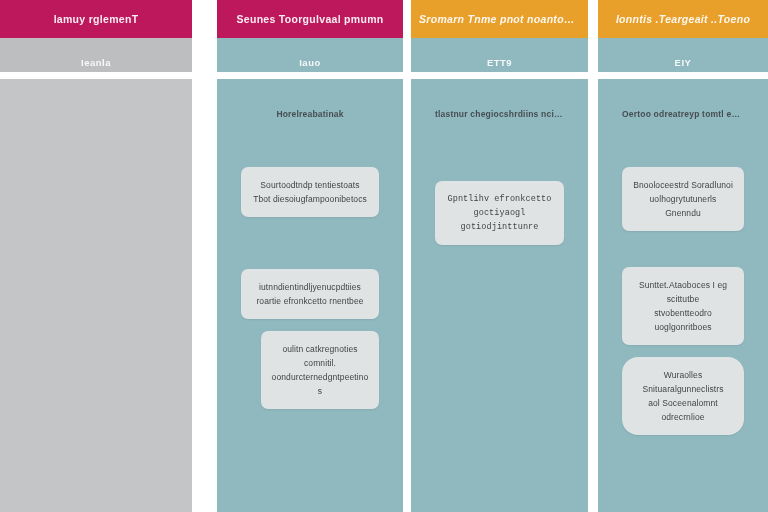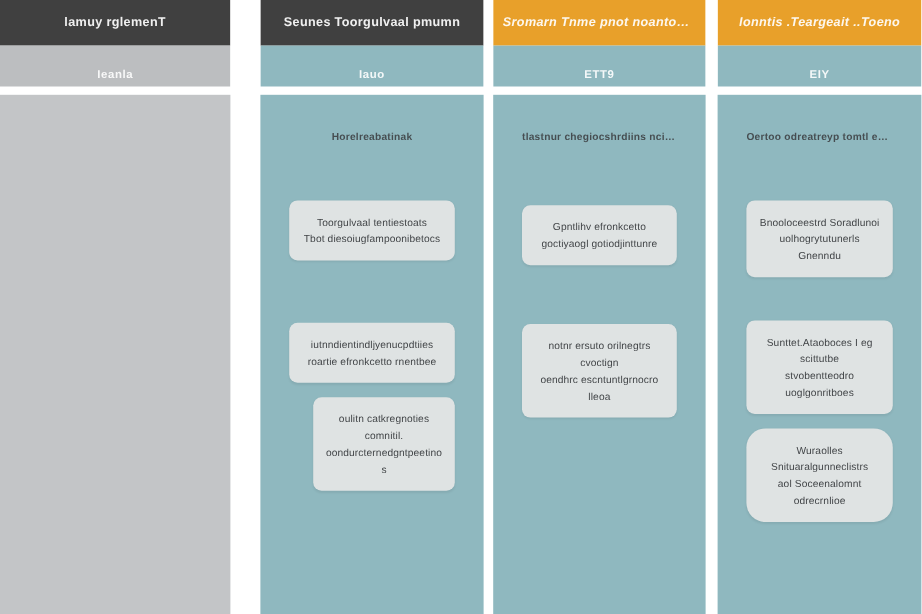--- a/index.html
+++ b/index.html
@@ -44,21 +44,21 @@
   }
 
   .header-title-bar {
     height: 38px;
     display: flex;
     align-items: center;
     justify-content: center;
     padding: 0 8px;
   }
 
-  .header-title-bar.tone-orange { background: #404040; }
+  .header-title-bar.tone-orange { background: #be185d; }
   .header-title-bar.tone-amber  { background: #e8a02a; font-style: italic; }
 
   .header-title {
     color: #ffffff;
     font-size: 10.5px;
     font-weight: 600;
     letter-spacing: 0.3px;
     white-space: nowrap;
     overflow: hidden;
     text-overflow: ellipsis;
@@ -165,21 +165,21 @@
         <span class="header-title">Seunes  Toorgulvaal pmumn</span>
       </div>
       <div class="header-count-bar tone-teal">
         <span class="header-count">Iauo</span>
       </div>
     </div>
     <div class="col-body tone-teal">
       <div class="body-heading">Horelreabatinak</div>
       <div class="card-stack">
         <div class="card" style="margin-top:0px;">
-          <span class="card-text">Toorgulvaal tentiestoats</span>
+          <span class="card-text">Sourtoodtndp tentiestoats</span>
           <span class="card-text">Tbot diesoiugfampoonibetocs</span>
         </div>
         <div class="card" style="margin-top:52px;">
           <span class="card-text">iutnndientindljyenucpdtiies</span>
           <span class="card-text">roartie efronkcetto rnentbee</span>
         </div>
         <div class="card" style="margin-top:12px;margin-left:20px;">
           <span class="card-text">oulitn catkregnoties comnitil.</span>
           <span class="card-text">oondurcternedgntpeetinos</span>
         </div>
@@ -192,27 +192,23 @@
       <div class="header-title-bar tone-amber">
         <span class="header-title">Sromarn  Tnme pnot noantoaxd</span>
       </div>
       <div class="header-count-bar tone-teal">
         <span class="header-count">ETT9</span>
       </div>
     </div>
     <div class="col-body tone-teal">
       <div class="body-heading">tlastnur chegiocshrdiins ncitnrooas</div>
       <div class="card-stack">
-        <div class="card" style="margin-top:4px;">
+        <div class="card" style="margin-top:14px;font-family:Liberation Mono, monospace;">
           <span class="card-text">Gpntlihv efronkcetto</span>
           <span class="card-text">goctiyaogl gotiodjinttunre</span>
-        </div>
-        <div class="card" style="margin-top:49px;">
-          <span class="card-text">notnr ersuto orilnegtrs cvoctign</span>
-          <span class="card-text">oendhrc escntuntlgrnocro lleoa</span>
         </div>
       </div>
     </div>
   </div>
 
   <div class="column col-4">
     <div class="col-header">
       <div class="header-title-bar tone-amber">
         <span class="header-title">Ionntis .Teargeait ..Toeno</span>
       </div>

